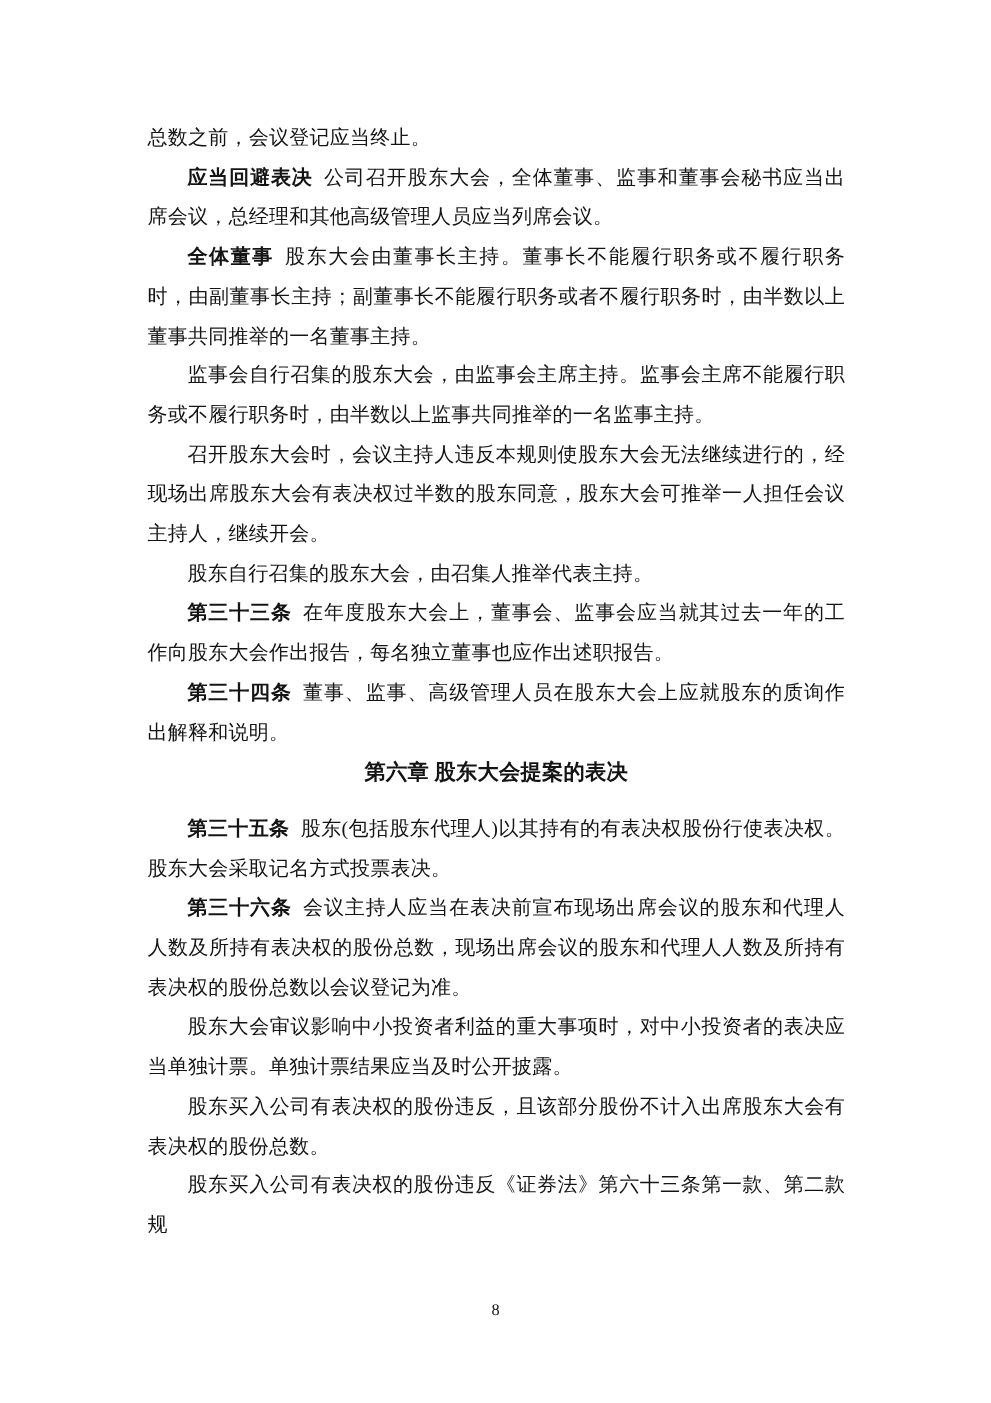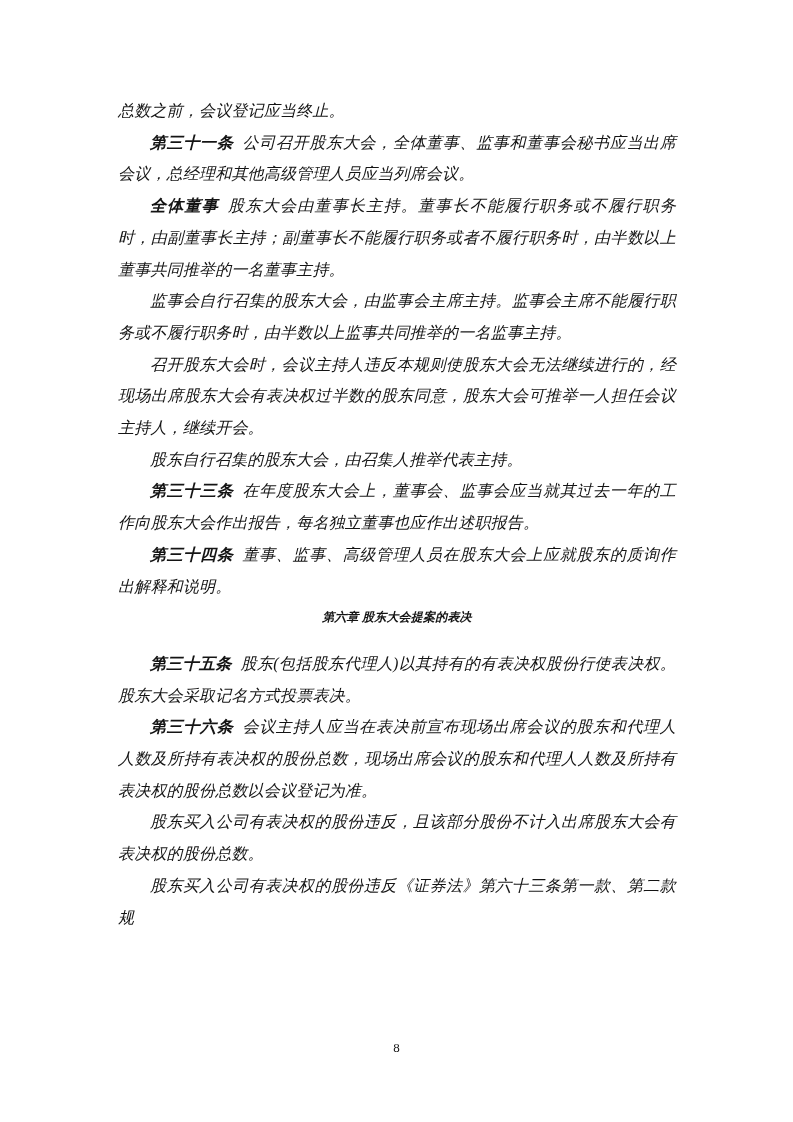--- a/index.html
+++ b/index.html
@@ -23,32 +23,31 @@
     width: 558px;
     font-size: 16px;
     line-height: 31.7px;
     text-align: justify;
     letter-spacing: 0.2px;
   }
   .content p {
     margin: 0;
     padding: 0;
     text-indent: 2em;
-    font-style: italic;
   }
   .content p.no-indent {
     text-indent: 0;
   }
   .term {
     font-weight: bold;
     margin-right: 9px;
   }
   .chapter {
     font-weight: bold;
-    font-size: 12px;
+    font-size: 17px;
     text-align: center;
     text-indent: 0 !important;
     margin: 0 0 14px 0 !important;
   }
   .page-number {
     position: absolute;
     top: 1038px;
     left: 0;
     width: 100%;
     text-align: center;
@@ -58,41 +57,42 @@
   }
 </style>
 </head>
 <body>
 
 <div class="page">
   <div class="content">
 
     <p class="no-indent"><span>总数之前，会议登记应当终止。</span></p>
 
-    <p><b class="term">第三十一条</b><span>公司召开股东大会，全体董事、监事和董事会秘书应当出席会议，总经理和其他高级管理人员应当列席会议。</span></p>
+    <p><b class="term">应当回避表决</b><span>公司召开股东大会，全体董事、监事和董事会秘书应当出席会议，总经理和其他高级管理人员应当列席会议。</span></p>
 
     <p><b class="term">全体董事</b><span>股东大会由董事长主持。董事长不能履行职务或不履行职务时，由副董事长主持；副董事长不能履行职务或者不履行职务时，由半数以上董事共同推举的一名董事主持。</span></p>
 
     <p><span>监事会自行召集的股东大会，由监事会主席主持。监事会主席不能履行职务或不履行职务时，由半数以上监事共同推举的一名监事主持。</span></p>
 
     <p><span>召开股东大会时，会议主持人违反本规则使股东大会无法继续进行的，经现场出席股东大会有表决权过半数的股东同意，股东大会可推举一人担任会议主持人，继续开会。</span></p>
 
     <p><span>股东自行召集的股东大会，由召集人推举代表主持。</span></p>
 
     <p><b class="term">第三十三条</b><span>在年度股东大会上，董事会、监事会应当就其过去一年的工作向股东大会作出报告，每名独立董事也应作出述职报告。</span></p>
 
     <p><b class="term">第三十四条</b><span>董事、监事、高级管理人员在股东大会上应就股东的质询作出解释和说明。</span></p>
 
     <p class="chapter">第六章 股东大会提案的表决</p>
 
     <p><b class="term">第三十五条</b><span>股东(包括股东代理人)以其持有的有表决权股份行使表决权。股东大会采取记名方式投票表决。</span></p>
 
     <p><b class="term">第三十六条</b><span>会议主持人应当在表决前宣布现场出席会议的股东和代理人人数及所持有表决权的股份总数，现场出席会议的股东和代理人人数及所持有表决权的股份总数以会议登记为准。</span></p>
 
 
+    <p><span>股东大会审议影响中小投资者利益的重大事项时，对中小投资者的表决应当单独计票。单独计票结果应当及时公开披露。</span></p>
 
     <p><span>股东买入公司有表决权的股份违反，且该部分股份不计入出席股东大会有表决权的股份总数。</span></p>
 
     <p><span>股东买入公司有表决权的股份违反《证券法》第六十三条第一款、第二款规</span></p>
 
   </div>
 
   <div class="page-number">8</div>
 </div>
 

